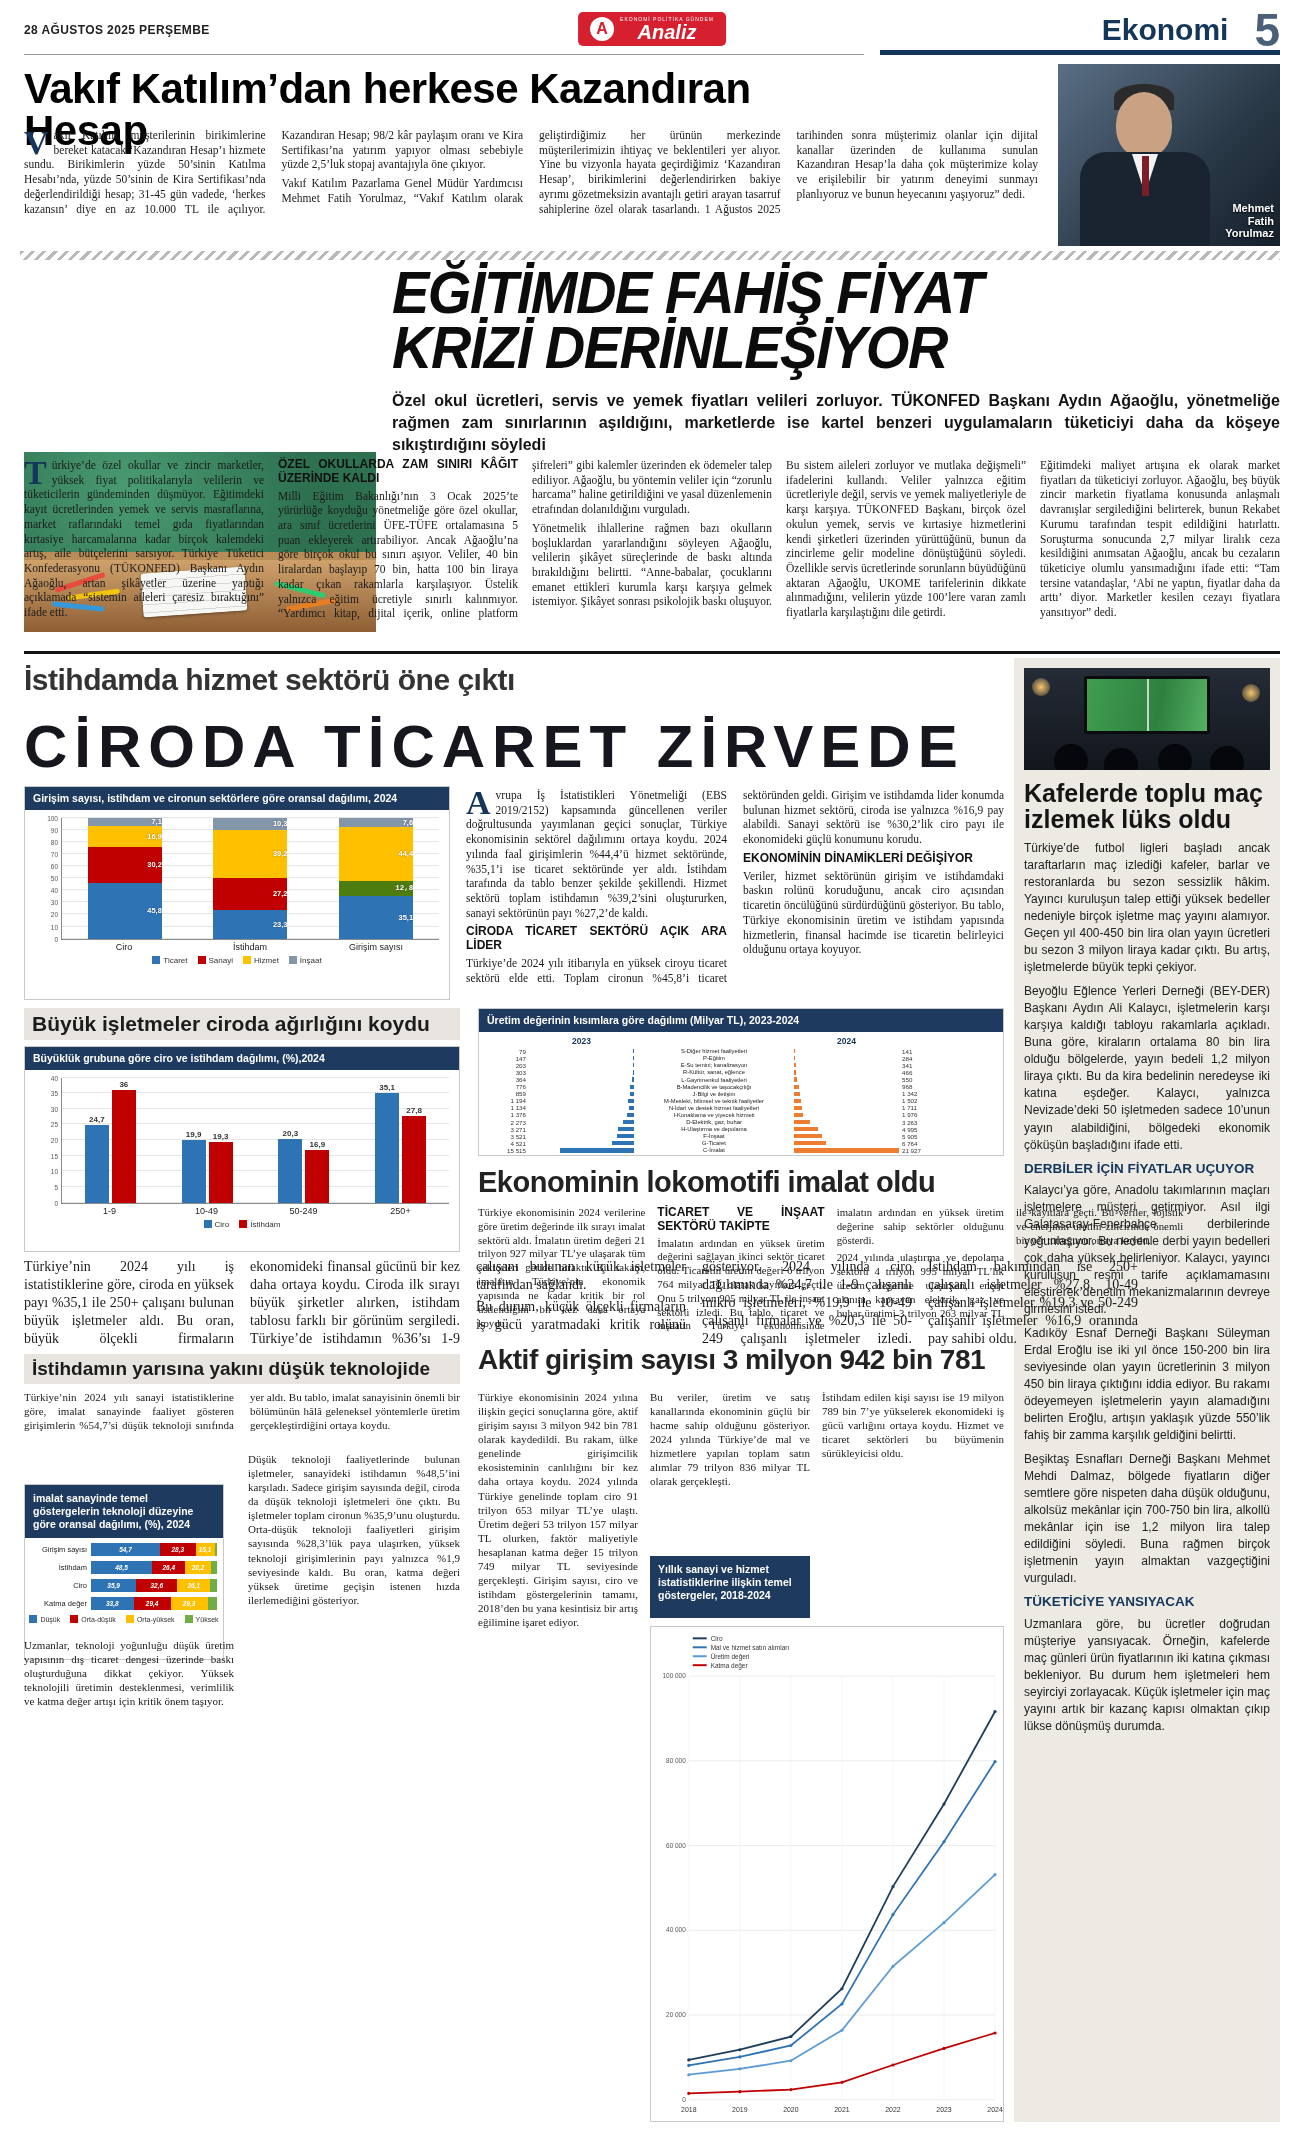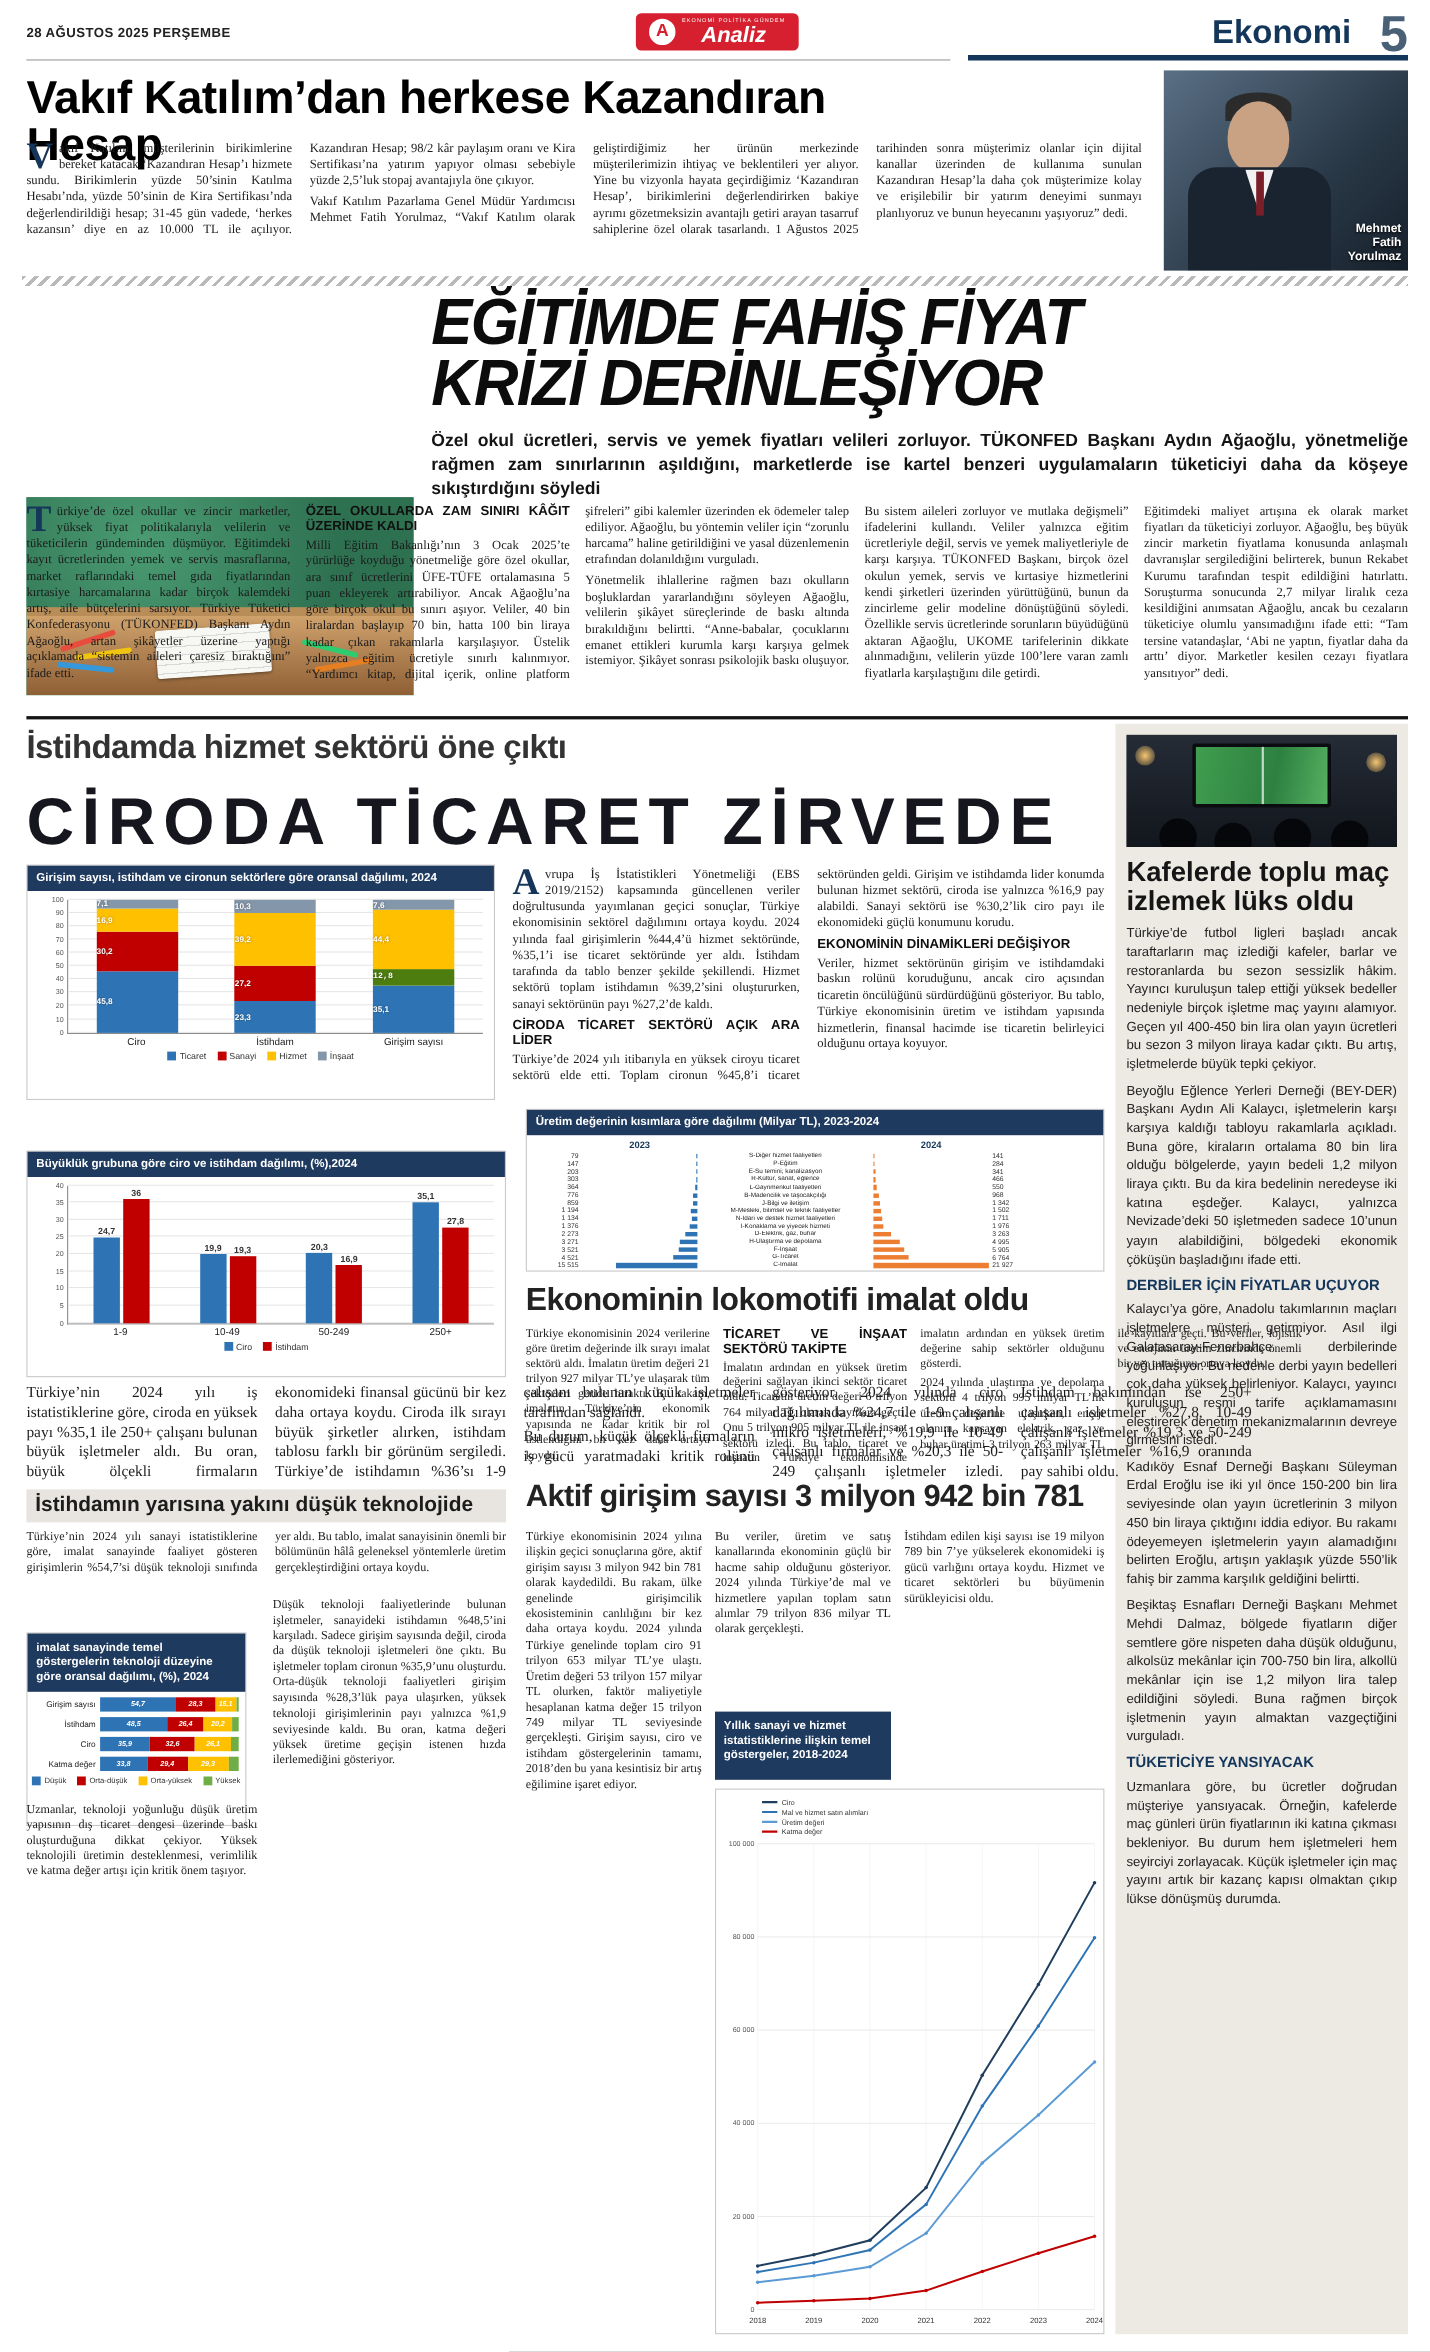--- a/index.html
+++ b/index.html
@@ -43,21 +43,21 @@
   
   .chart-panel{background:#fff;border:1px solid #c9c9c9}
   .chart-head{background:#1e3a5f;color:#fff;font-weight:bold;font-size:10.5px;line-height:1.2;padding:5px 8px}
   .navy-box{background:#1e3a5f;color:#fff;font-weight:bold;font-size:10.5px;line-height:1.25;padding:7px 8px}
   
   .vplot{position:relative;margin:8px 10px 0 36px;border-left:1px solid #8a8a8a;border-bottom:1px solid #8a8a8a}
   .gline{position:absolute;left:0;right:0;height:1px;background:#e6e6e6}
   .ytick{position:absolute;left:-31px;width:27px;text-align:right;font-size:6.5px;color:#555;transform:translateY(4px)}
   .vplot-in{position:absolute;inset:0;display:flex;justify-content:space-around;align-items:flex-end}
   .vstack{width:74px;height:100%;display:flex;flex-direction:column-reverse}
-  .vseg{position:relative;overflow:hidden;display:flex;align-items:center;justify-content:flex-start}
+  .vseg{position:relative;overflow:hidden;display:flex;align-items:center;justify-content:flex-end}
   .vseg-l{font-size:7.5px;font-weight:bold;color:#fff;text-shadow:0 0 2px rgba(0,0,0,.45)}
   .vpair{display:flex;gap:3px;height:100%;align-items:flex-end}
   .vbarw{display:flex;flex-direction:column;justify-content:flex-end;align-items:center;height:100%;width:24px}
   .vbarl{font-size:8px;font-weight:bold;color:#333;margin-bottom:1px}
   .vbar{width:100%}
   .vcats{display:flex;justify-content:space-around;margin:2px 10px 0 36px}
   .vcat{font-size:9px;color:#222;width:90px;text-align:center}
   .legend{display:flex;justify-content:center;gap:10px;margin-top:4px;flex-wrap:wrap}
   .lgi{display:flex;align-items:center;gap:3px;font-size:8px;color:#333}
   .sw{width:8px;height:8px;display:inline-block}
@@ -289,20 +289,21 @@
     <p>Türkiye’de futbol ligleri başladı ancak taraftarların maç izlediği kafeler, barlar ve restoranlarda bu sezon sessizlik hâkim. Yayıncı kuruluşun talep ettiği yüksek bedeller nedeniyle birçok işletme maç yayını alamıyor. Geçen yıl 400-450 bin lira olan yayın ücretleri bu sezon 3 milyon liraya kadar çıktı. Bu artış, işletmelerde büyük tepki çekiyor.</p>
     <p>Beyoğlu Eğlence Yerleri Derneği (BEY-DER) Başkanı Aydın Ali Kalaycı, işletmelerin karşı karşıya kaldığı tabloyu rakamlarla açıkladı. Buna göre, kiraların ortalama 80 bin lira olduğu bölgelerde, yayın bedeli 1,2 milyon liraya çıktı. Bu da kira bedelinin neredeyse iki katına eşdeğer. Kalaycı, yalnızca Nevizade’deki 50 işletmeden sadece 10’unun yayın alabildiğini, bölgedeki ekonomik çöküşün başladığını ifade etti.</p>
     <div class="sub">DERBİLER İÇİN FİYATLAR UÇUYOR</div>
     <p>Kalaycı’ya göre, Anadolu takımlarının maçları işletmelere müşteri getirmiyor. Asıl ilgi Galatasaray-Fenerbahçe derbilerinde yoğunlaşıyor. Bu nedenle derbi yayın bedelleri çok daha yüksek belirleniyor. Kalaycı, yayıncı kuruluşun resmi tarife açıklamamasını eleştirerek denetim mekanizmalarının devreye girmesini istedi.</p>
     <p>Kadıköy Esnaf Derneği Başkanı Süleyman Erdal Eroğlu ise iki yıl önce 150-200 bin lira seviyesinde olan yayın ücretlerinin 3 milyon 450 bin liraya çıktığını iddia ediyor. Bu rakamı ödeyemeyen işletmelerin yayın alamadığını belirten Eroğlu, artışın yaklaşık yüzde 550’lik fahiş bir zamma karşılık geldiğini belirtti.</p>
     <p>Beşiktaş Esnafları Derneği Başkanı Mehmet Mehdi Dalmaz, bölgede fiyatların diğer semtlere göre nispeten daha düşük olduğunu, alkolsüz mekânlar için 700-750 bin lira, alkollü mekânlar için ise 1,2 milyon lira talep edildiğini söyledi. Buna rağmen birçok işletmenin yayın almaktan vazgeçtiğini vurguladı.</p>
     <div class="sub">TÜKETİCİYE YANSIYACAK</div>
     <p>Uzmanlara göre, bu ücretler doğrudan müşteriye yansıyacak. Örneğin, kafelerde maç günleri ürün fiyatlarının iki katına çıkması bekleniyor. Bu durum hem işletmeleri hem seyirciyi zorlayacak. Küçük işletmeler için maç yayını artık bir kazanç kapısı olmaktan çıkıp lükse dönüşmüş durumda.</p>
   </aside>
 
+  <div class="abs gray-bar" style="left:24px;top:1008px;width:436px;height:32px;font-size:21px">Büyük işletmeler ciroda ağırlığını koydu</div>
   <div class="abs chart-panel" style="left:24px;top:1046px;width:436px;height:206px">
     <div class="chart-head">Büyüklük grubuna göre ciro ve istihdam dağılımı, (%),2024</div>
     <div id="chartB">
         <div class="vplot" style="height: 126px;">
           <i class="gline" style="bottom: 0%;"></i>
           <span class="ytick" style="bottom: 0%;">0</span>
           <i class="gline" style="bottom: 12.5%;"></i>
           <span class="ytick" style="bottom: 12.5%;">5</span>
           <i class="gline" style="bottom: 25%;"></i>
           <span class="ytick" style="bottom: 25%;">10</span>

